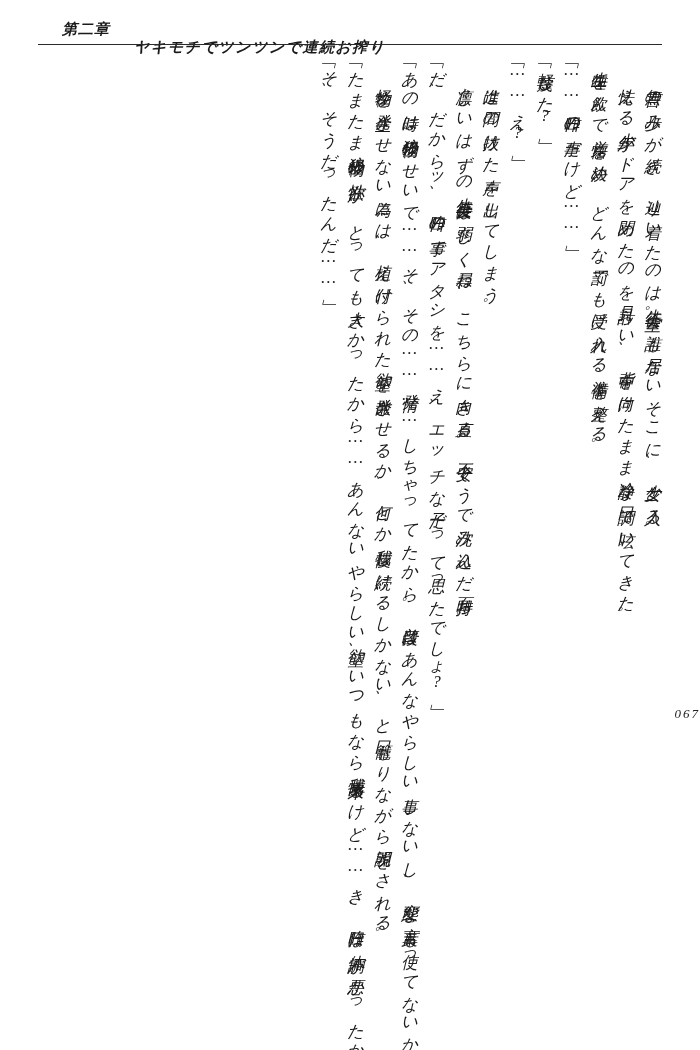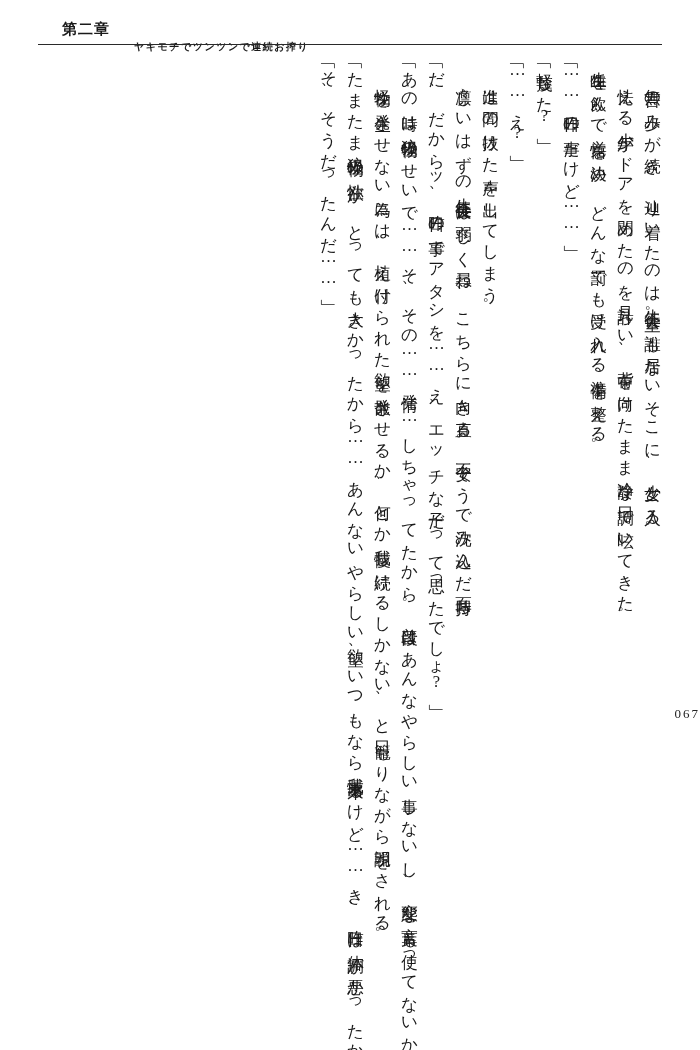--- a/index.html
+++ b/index.html
@@ -16,40 +16,41 @@
     overflow: hidden;
   }
 
   .page {
     position: absolute;
     left: 0;
     top: 0;
     width: 700px;
     height: 740px;
     box-sizing: border-box;
+    font-style: italic;
   }
 
   
   .header {
     position: absolute;
     top: 14px;
     left: 62px;
     right: 40px;
     height: 30px;
     display: flex;
     align-items: center;
   }
   .chapter-no {
     font-size: 15px;
     letter-spacing: 1px;
     font-weight: 600;
     white-space: nowrap;
   }
   .chapter-title {
-    font-size: 10px;
+    font-size: 15px;
     letter-spacing: 1.5px;
     margin-left: 24px;
     white-space: nowrap;
     font-weight: 600;
     margin-top: 36px;
   }
   .header-rule {
     position: absolute;
     top: 44px;
     left: 38px;

